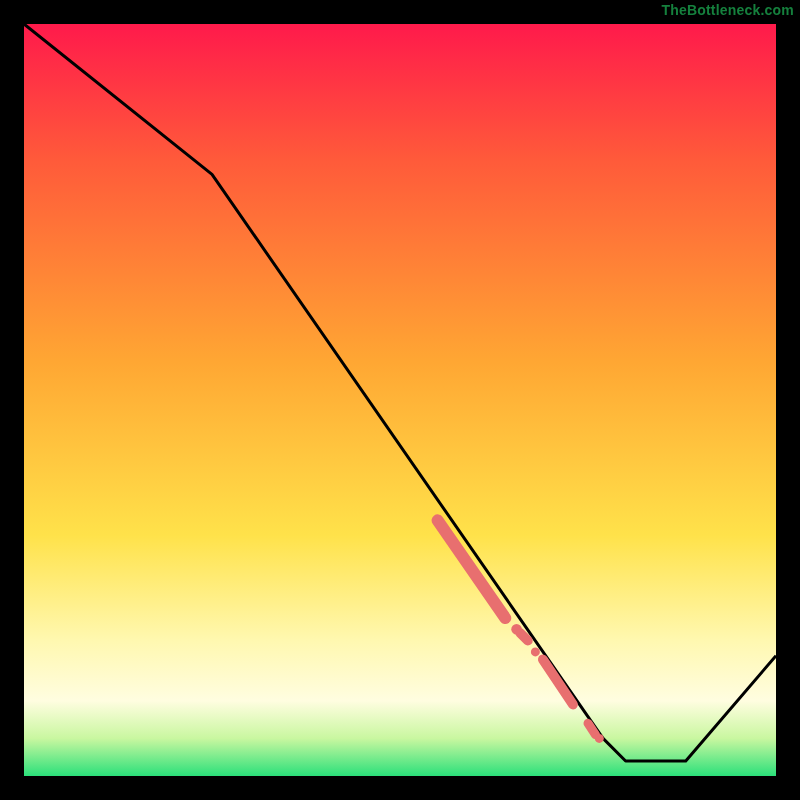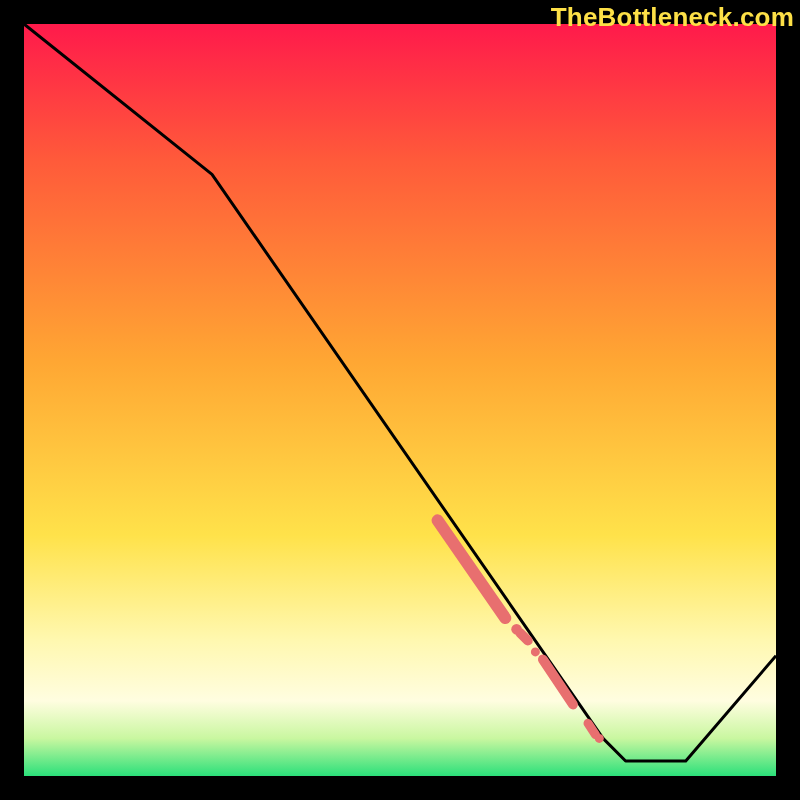--- a/index.html
+++ b/index.html
@@ -15,23 +15,23 @@
     left: 24px;
     top: 24px;
     width: 752px;
     height: 752px;
     background: #000;
   }
   .watermark {
     position: absolute;
     right: 6px;
     top: 2px;
-    color: #fde047;
+    color: #15803d;
     font-family: Arial, Helvetica, sans-serif;
-    font-size: 26px;
+    font-size: 14px;
     font-weight: 600;
     letter-spacing: 0.2px;
     user-select: none;
   }
   svg {
     display: block;
   }
 </style>
 </head>
 <body>

